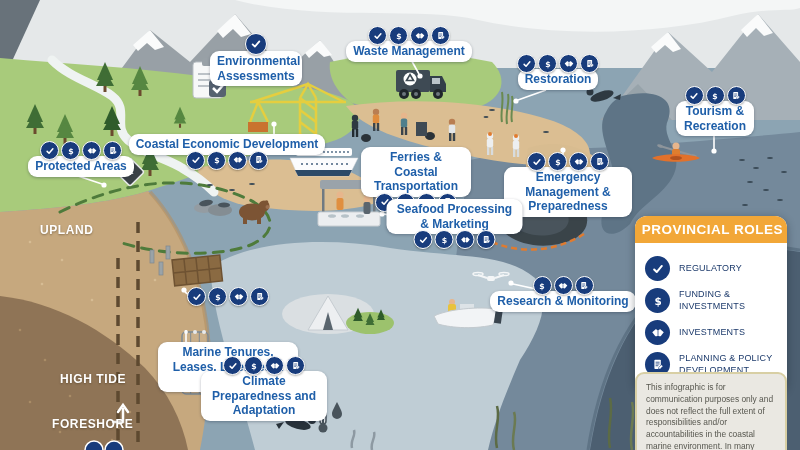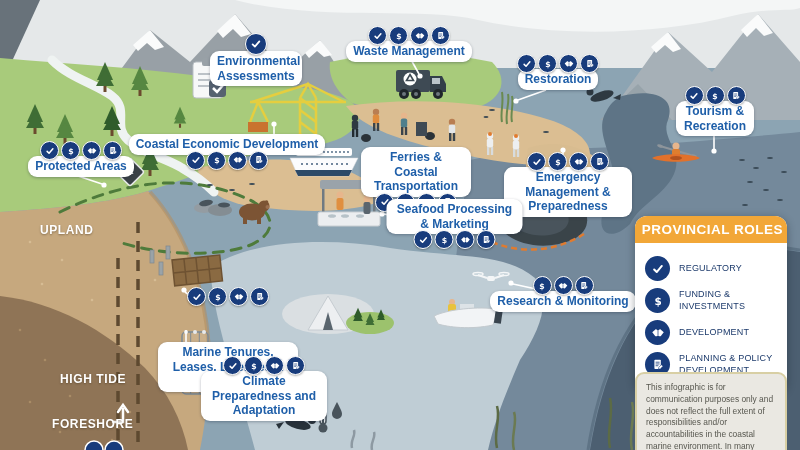--- a/index.html
+++ b/index.html
@@ -800,21 +800,21 @@
             </svg>
           </span>
       <span class="legend-label" style="max-width:86px;">FUNDING &amp; INVESTMENTS</span>
     </div>
     <div class="legend-row">
       <span class="legend-icon">
             <svg viewBox="0 0 20 20">
               <use href="#sym-partnerships"></use>
             </svg>
           </span>
-      <span class="legend-label">DEVELOPMENT</span>
+      <span class="legend-label">INVESTMENTS</span>
     </div>
     <div class="legend-row">
       <span class="legend-icon">
             <svg viewBox="0 0 20 20">
               <use href="#sym-planning"></use>
             </svg>
           </span>
       <span class="legend-label" style="max-width:100px;">PLANNING &amp; POLICY DEVELOPMENT</span>
     </div>
   </div>

